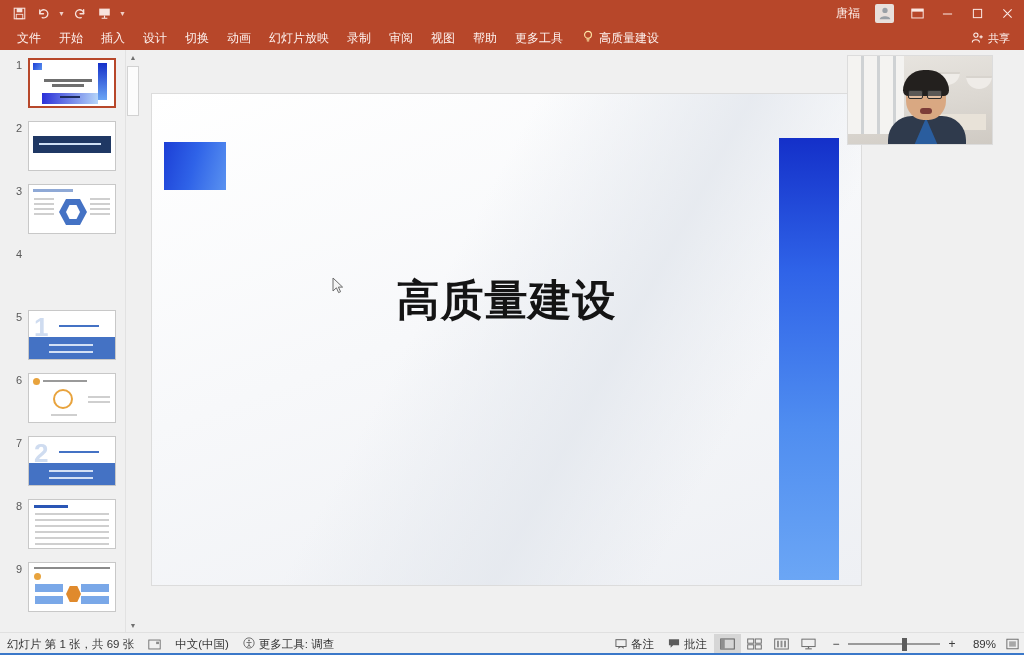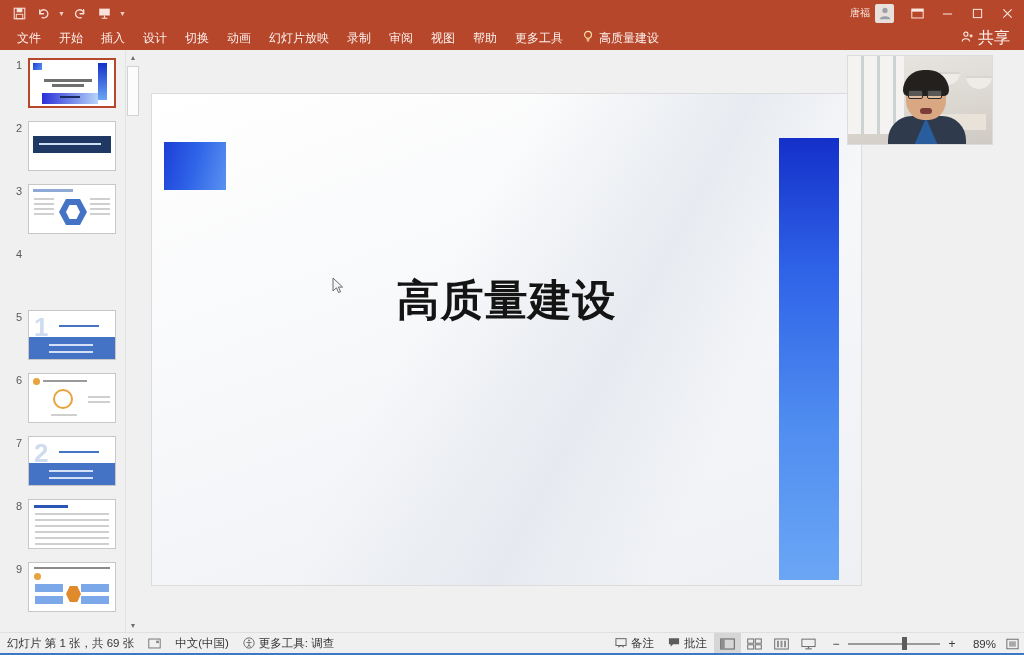--- a/index.html
+++ b/index.html
@@ -22,21 +22,21 @@
     width:22px; height:20px; display:flex; align-items:center; justify-content:center;
     color:#f7e2dc; font-size:13px; line-height:1; border-radius:2px;
   }
   .qat-caret{ width:11px; height:20px; display:flex; align-items:center; justify-content:center;
     color:#f0cfc6; font-size:7px; }
   #win-title{
     position:absolute; left:0; right:0; text-align:center; font-size:12px;
     color:#fdf2ef; white-space:nowrap; pointer-events:none;
   }
   #title-right{ margin-left:auto; display:flex; align-items:center; padding-right:2px; z-index:3; }
-  #acct-name{ font-size:10px; color:#fbeae5; margin-right:5px; }
+  #acct-name{ font-size:12px; color:#fbeae5; margin-right:15px; }
   #avatar{
     width:19px; height:19px; border-radius:2px; background:#e8e0dc;
     display:flex; align-items:center; justify-content:center; margin-right:8px;
   }
   #avatar svg{ display:block; }
   .wbtn{
     width:30px; height:26px; display:flex; align-items:center; justify-content:center;
     color:#fbe9e4; font-size:12px;
   }
 
@@ -48,21 +48,21 @@
   }
   .mtab{
     height:24px; padding:0 9px; display:flex; align-items:center;
     font-size:12px; color:#fdf1ee; white-space:nowrap;
   }
   #tellme{ display:flex; align-items:center; gap:5px; padding-left:10px; }
   #tellme .bulb{ color:#ffe9a8; font-size:12px; }
   #tellme span.t{ font-size:12px; color:#fdf1ee; }
   #share{
     margin-left:auto; margin-right:8px; display:flex; align-items:center; gap:4px;
-    font-size:16px; color:#fdf1ee; padding:0 6px; height:22px;
+    font-size:11px; color:#fdf1ee; padding:0 6px; height:22px;
   }
 
   
   #workspace{
     position:absolute; left:0; top:50px; width:1024px; height:582px;
     background:#f0f0f0;
   }
 
   
   #thumbpanel{
@@ -156,21 +156,21 @@
     background:#7d3c38; border-radius:3px; }
   .wc-body{ position:absolute; left:40px; top:60px; width:78px; height:32px;
     background:#2f3a4c; border-radius:24px 24px 0 0; }
   .wc-shirt{ position:absolute; left:65px; top:62px; width:26px; height:30px;
     background:#2a5d9e; clip-path:polygon(50% 0,100% 100%,0 100%); }
 
   
   #statusbar{
     position:absolute; left:0; top:632px; width:1024px; height:23px;
     background:#f0f0f0; border-top:1px solid #e0e0e0;
-    display:flex; align-items:flex-start; font-size:11.5px; color:#363636;
+    display:flex; align-items:center; font-size:11.5px; color:#363636;
   }
   .sb-item{ display:flex; align-items:center; gap:4px; padding:0 7px; height:21px; white-space:nowrap; }
   #sb-right{ margin-left:auto; display:flex; align-items:center; }
   .viewbtn{
     width:27px; height:21px; display:flex; align-items:center; justify-content:center;
   }
   .viewbtn.active{ background:#d6d6d6; }
   #zoomwrap{ display:flex; align-items:center; gap:6px; padding:0 8px; }
   #zoom-track{ position:relative; width:92px; height:12px; display:flex; align-items:center; }
   #zoom-line{ position:absolute; left:0; right:0; height:2px; background:#9a9a9a; }

